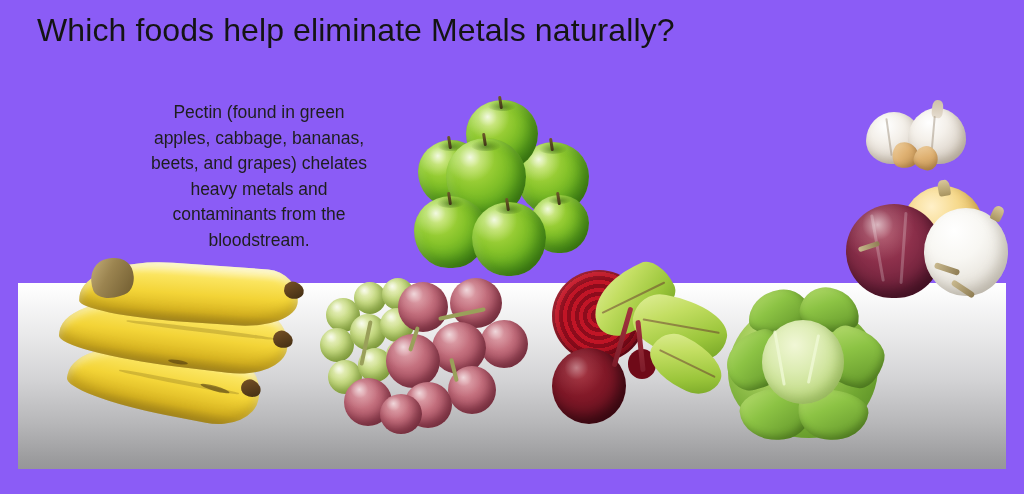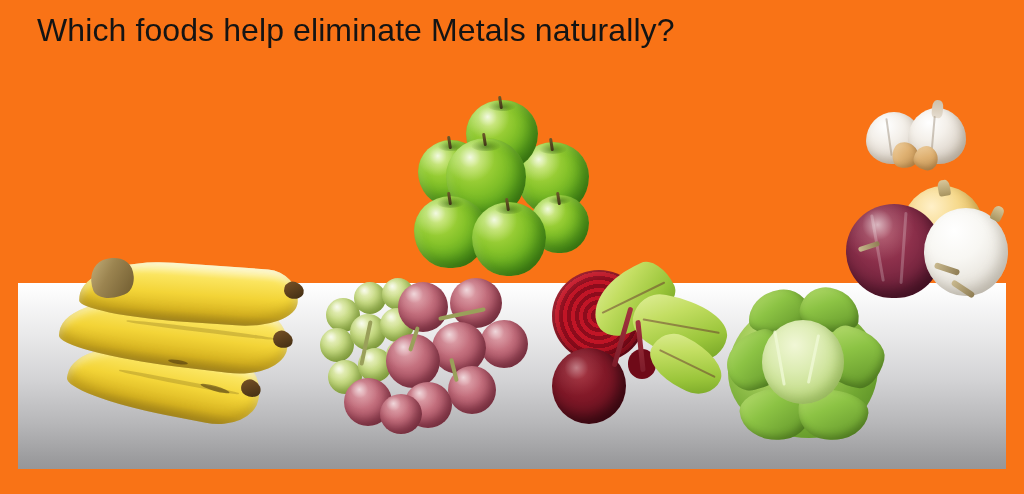--- a/index.html
+++ b/index.html
@@ -13,21 +13,21 @@
     height: 494px;
     overflow: hidden;
     font-family: "Liberation Sans", sans-serif;
     color: #1a1a1a;
   }
 
   .slide {
     position: relative;
     width: 1024px;
     height: 494px;
-    background: #f97316;
+    background: #8b5cf6;
     text-decoration: underline;
   }
 
   
   .backdrop {
     position: absolute;
     left: 18px;
     top: 283px;
     width: 988px;
     height: 186px;
@@ -406,20 +406,21 @@
 </style>
 </head>
 <body>
 
 <div class="slide">
 
   <div class="backdrop"></div>
 
   <div class="title">Which foods help eliminate Metals naturally?</div>
 
+  <div class="textblock left">Pectin (found in green apples, cabbage, bananas, beets, and grapes) chelates heavy metals and contaminants from the bloodstream.</div>
 
 
   <div class="art apples">
     <div class="apple a2">
         <span class="dimple"></span>
       </div>
     <div class="apple a3">
         <span class="dimple"></span>
       </div>
     <div class="apple a1">

